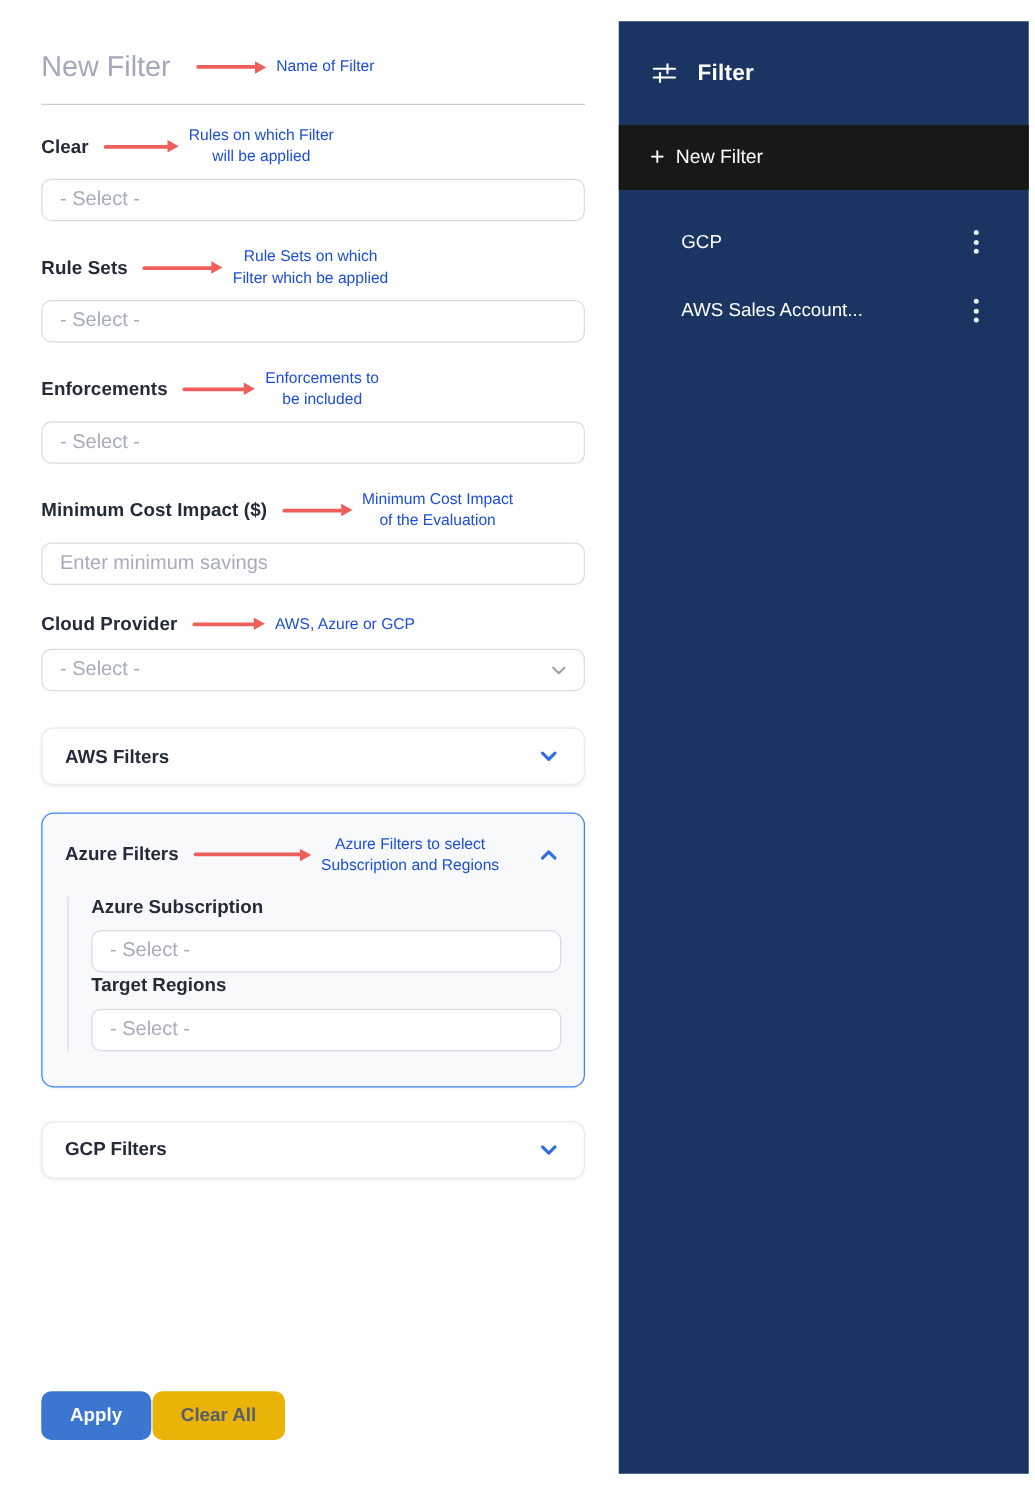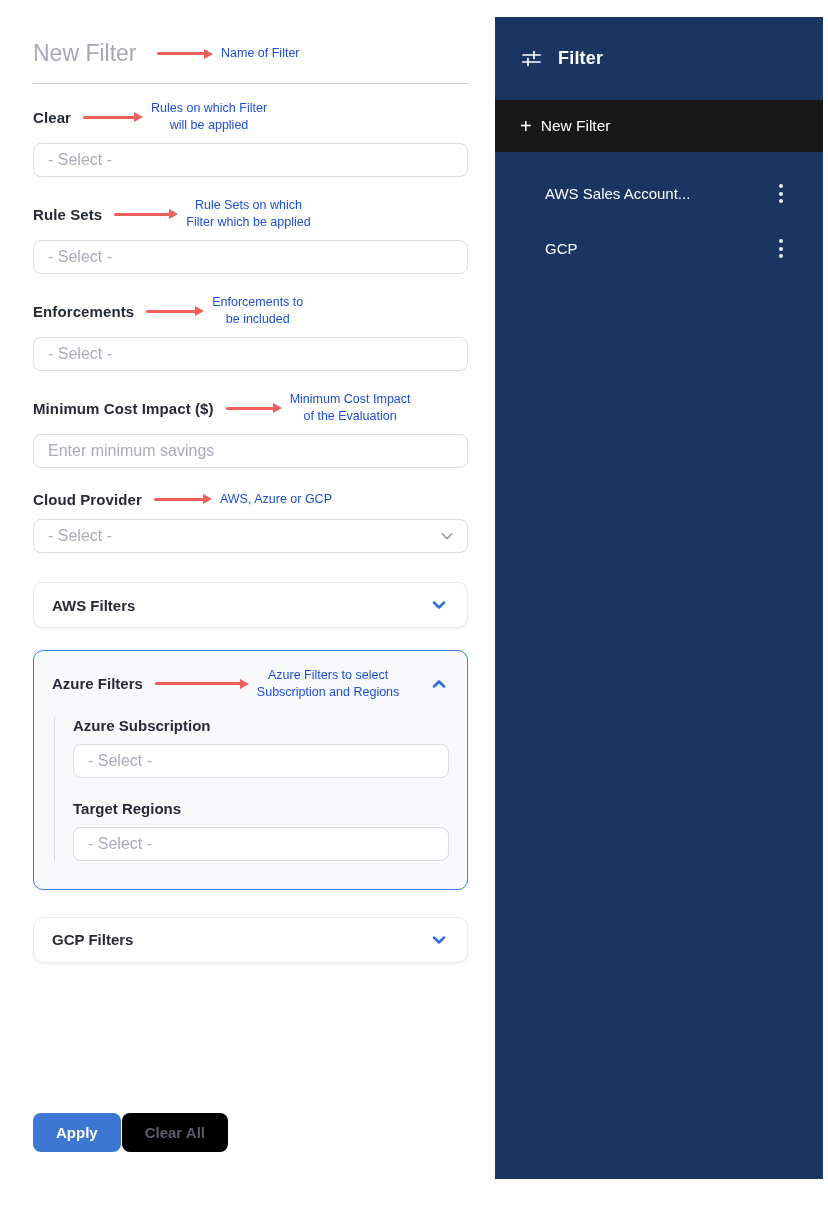--- a/index.html
+++ b/index.html
@@ -34,29 +34,29 @@
   .mt29 { margin-top: 29px; }
   .mt22 { margin-top: 22px; }
   .mt27 { margin-top: 27px; }
 
   .card-expanded { border: 1px solid #3b82f6; border-radius: 10px; background: #f8f9fb; box-shadow: 0 1px 3px rgba(25,35,65,0.06);
     padding: 16px 18px 28px 18px; }
   .exp-head { display: flex; align-items: center; cursor: pointer; }
   .exp-head .card-label { flex: 0 0 auto; }
   .exp-head .chev { margin-left: auto; }
   .exp-body { border-left: 1.5px solid #d9dce3; margin-left: 2px; margin-top: 16px; padding-left: 18px; }
-  .inner-field { margin-bottom: 22px; }
+  .inner-field { margin-bottom: 2px; }
   .inner-field:last-child { margin-bottom: 0; }
   .inner-label { font-size: 15px; font-weight: bold; color: #242b38; margin-bottom: 10px; }
 
   .actions { position: absolute; left: 33px; top: 1113px; display: flex; gap: 1px; }
   .btn { border: none; border-radius: 8px; font-family: "Liberation Sans", sans-serif; font-size: 15px; font-weight: bold;
     height: 39px; padding: 0 23px; cursor: pointer; }
   .btn-apply { background: #3b76d1; color: #ffffff; }
-  .btn-clear { background: #000000; color: #565e6c; }
+  .btn-clear { background: #eab308; color: #565e6c; }
 
   
   .sidebar { position: absolute; left: 495px; top: 17px; width: 328px; height: 1162px; background: #1a3561; }
   .sb-header { height: 83px; display: flex; align-items: center; gap: 15px; padding-left: 25px; }
   .sb-title { color: #ffffff; font-size: 18px; font-weight: bold; letter-spacing: 0.2px; }
   .sb-newbar { background: #181818; height: 52px; display: flex; align-items: center; gap: 9px; padding-left: 25px; cursor: pointer; }
   .sb-plus { color: #ffffff; font-size: 20px; font-weight: normal; line-height: 1; }
   .sb-newlabel { color: #ffffff; font-size: 15.5px; }
   .sb-list { padding-top: 14px; }
   .sb-item { height: 55px; display: flex; align-items: center; justify-content: space-between; padding: 0 36px 0 50px; cursor: pointer; }
@@ -210,31 +210,31 @@
       <span class="sb-title">Filter</span>
     </div>
 
     <div class="sb-newbar">
       <span class="sb-plus">+</span>
       <span class="sb-newlabel">New Filter</span>
     </div>
 
     <div class="sb-list">
       <div class="sb-item">
+        <span class="sb-item-label">GCP</span>
+        <span class="kebab">
+          <span class="dot"></span>
+            <span class="dot"></span>
+            <span class="dot"></span>
+        </span>
+      </div>
+      <div class="sb-item">
         <span class="sb-item-label">AWS Sales Account...</span>
         <span class="kebab">
           <span class="dot"></span>
             <span class="dot"></span>
             <span class="dot"></span>
         </span>
       </div>
-      <div class="sb-item">
-        <span class="sb-item-label">GCP</span>
-        <span class="kebab">
-          <span class="dot"></span>
-            <span class="dot"></span>
-            <span class="dot"></span>
-        </span>
-      </div>
     </div>
 
   </div>
 </div>
 
 </body></html>

